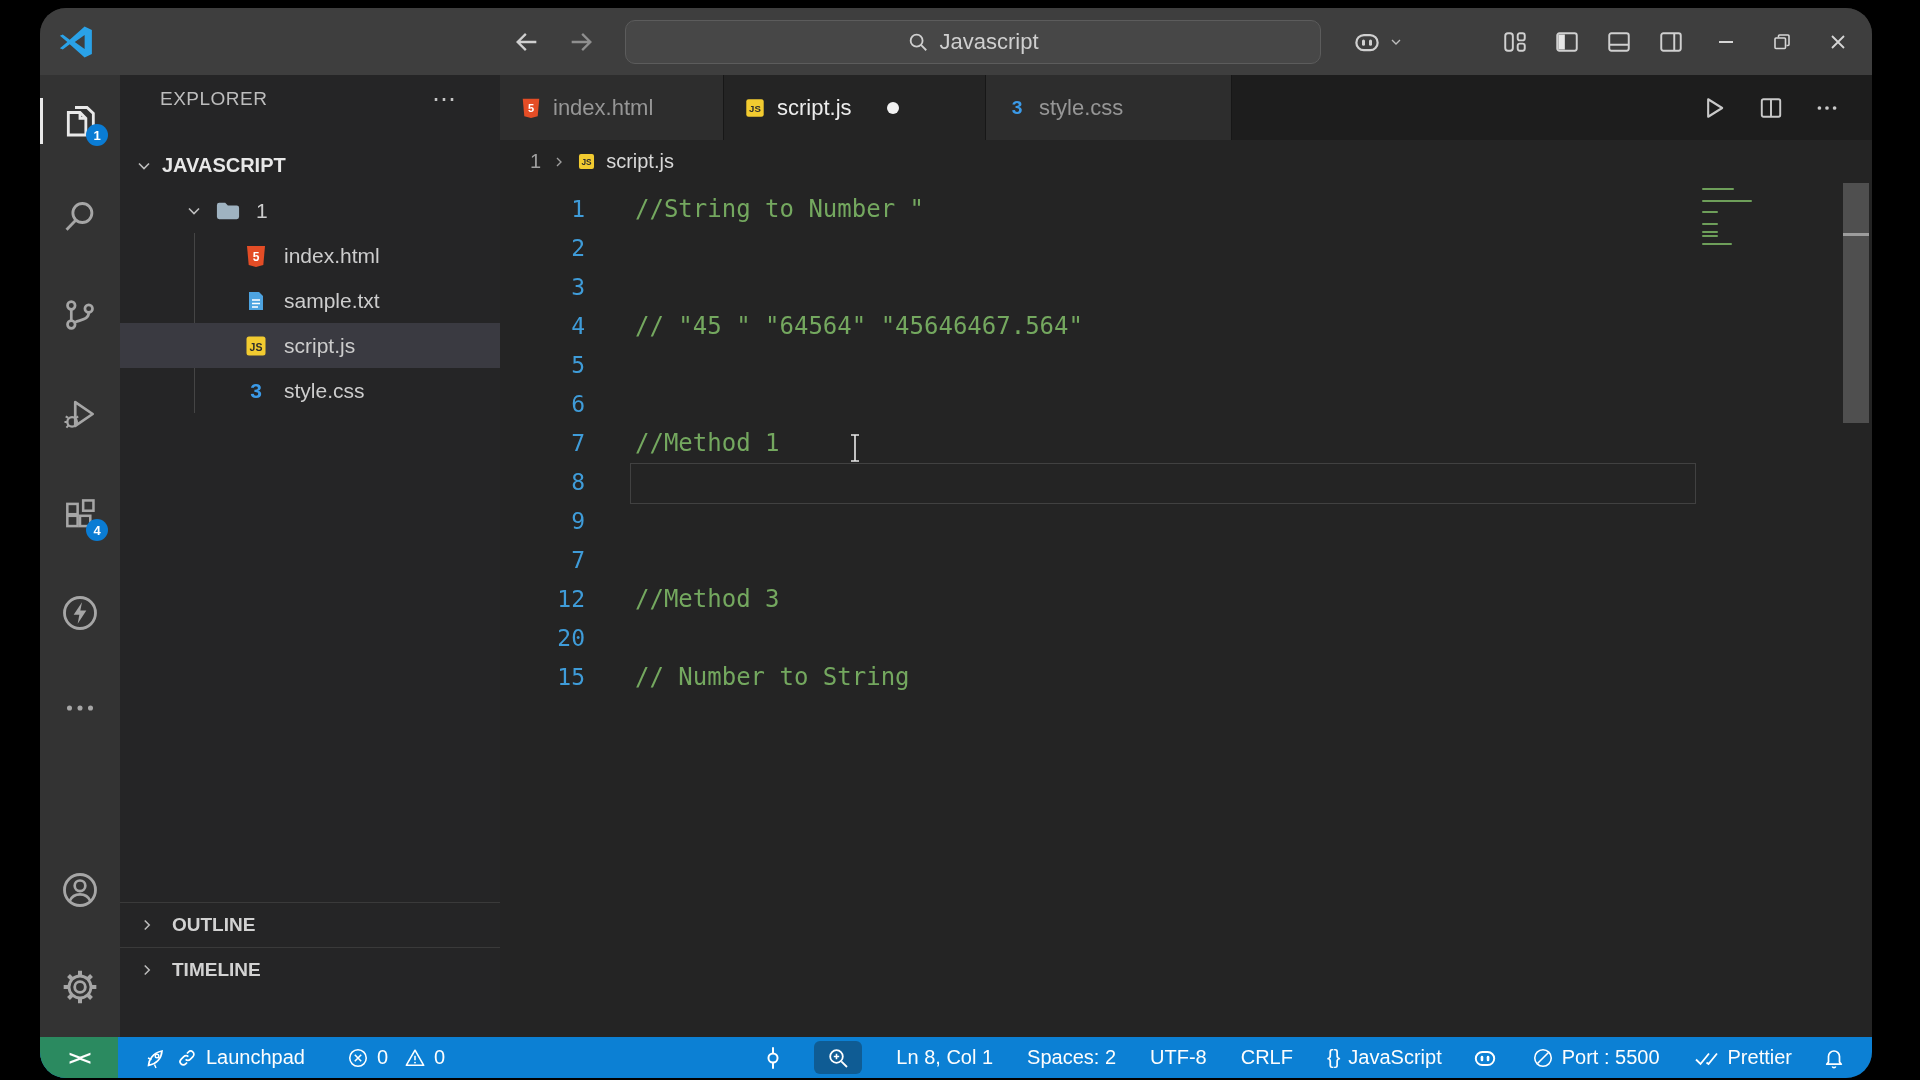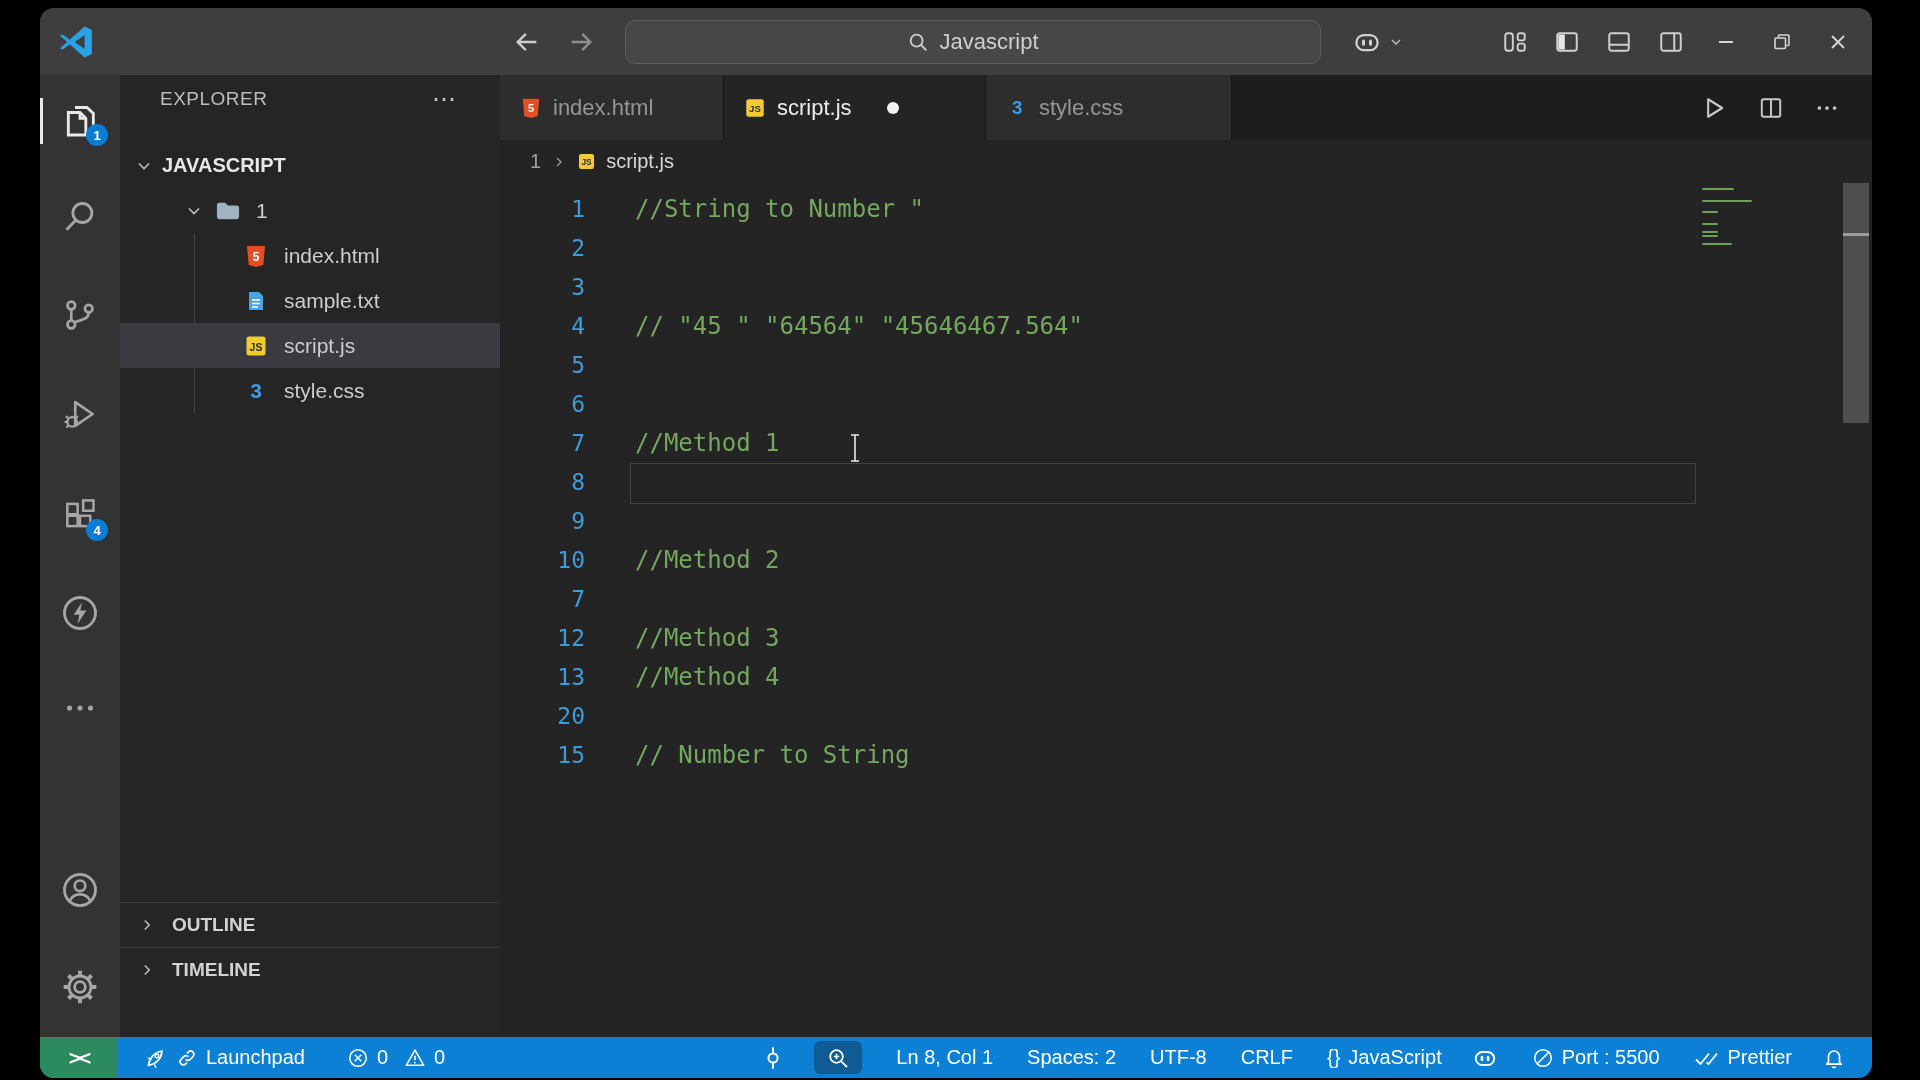--- a/index.html
+++ b/index.html
@@ -1,20 +1,20 @@
 <!DOCTYPE html>
 <html><head>
 <meta charset="utf-8">
 <style>
   * { margin:0; padding:0; box-sizing:border-box; }
   html,body { background:#000; }
   .stage { position:relative; width:1920px; height:1080px; background:#000; overflow:hidden;
            font-family:"Liberation Sans", sans-serif; }
   .window { position:absolute; left:40px; top:8px; width:1832px; height:1070px;
-            border-radius:14px; overflow:hidden; background:#242424;
+            border-radius:26px; overflow:hidden; background:#242424;
             display:flex; flex-direction:column; }
 
   
   .titlebar { position:relative; height:67px; background:#3e3e3e; flex:none; }
   .tb-abs { position:absolute; top:0; height:67px; display:flex; align-items:center; }
   .vscode-logo { left:18px; }
   .hamburger { left:100px; width:34px; flex-direction:column; justify-content:center; gap:6px; display:flex; }
   .hamburger span { display:block; height:3px; background:#d6d6d6; border-radius:2px; }
   .nav-arrow { width:34px; justify-content:center; }
   .cmd-center { left:585px; width:696px; top:12px; height:44px; background:#474747;
@@ -457,34 +457,26 @@
               </div>
             <div class="crow">
                 <span class="ln">8</span>
                 <span class="lc"></span>
               </div>
             <div class="crow">
                 <span class="ln">9</span>
                 <span class="lc"></span>
               </div>
             <div class="crow">
-                <span class="ln">10</span>
-                <span class="lc">//Method 2</span>
-              </div>
-            <div class="crow">
                 <span class="ln">7</span>
                 <span class="lc"></span>
               </div>
             <div class="crow">
                 <span class="ln">12</span>
                 <span class="lc">//Method 3</span>
-              </div>
-            <div class="crow">
-                <span class="ln">13</span>
-                <span class="lc">//Method 4</span>
               </div>
             <div class="crow">
                 <span class="ln">20</span>
                 <span class="lc"></span>
               </div>
             <div class="crow">
                 <span class="ln">15</span>
                 <span class="lc">// Number to String</span>
               </div>
           </div>

